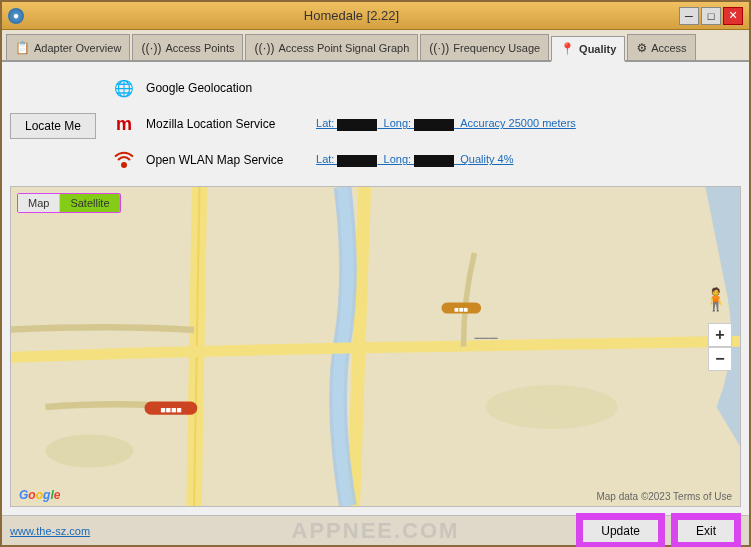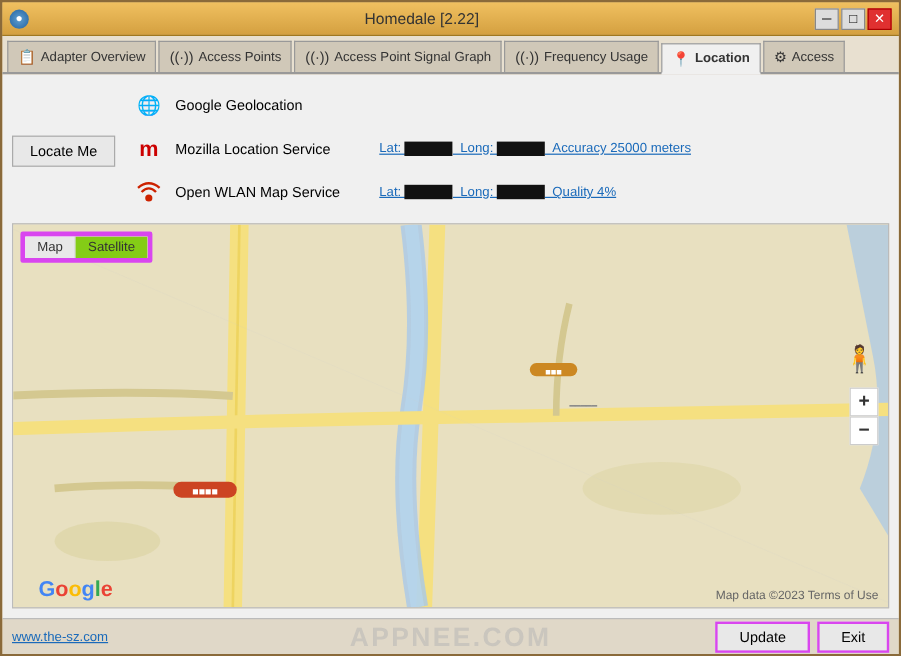--- a/index.html
+++ b/index.html
@@ -164,21 +164,21 @@
       background: #e8e0c8;
     }
     .map-tabs {
       position: absolute;
       top: 6px;
       left: 6px;
       display: flex;
       gap: 0;
       z-index: 10;
       background: white;
-      border: 4px solid #d946ef;
+      border: 1px solid #d946ef;
       border-radius: 2px;
       overflow: hidden;
     }
     .map-tab {
       padding: 3px 10px;
       font-size: 11px;
       cursor: pointer;
       background: #84cc16;
       color: #333;
     }
@@ -226,24 +226,25 @@
     .map-attribution {
       position: absolute;
       bottom: 4px;
       right: 8px;
       font-size: 10px;
       color: #666;
     }
     .google-logo {
       position: absolute;
       bottom: 4px;
-      left: 21px;
-      font-size: 18px;
+      left: 8px;
+      font-size: 12px;
       font-weight: bold;
       color: #4285f4;
+      font-style: italic;
     }
     .google-logo span:nth-child(2) { color: #ea4335; }
     .google-logo span:nth-child(3) { color: #fbbc05; }
     .google-logo span:nth-child(4) { color: #4285f4; }
     .google-logo span:nth-child(5) { color: #34a853; }
     .google-logo span:nth-child(6) { color: #ea4335; }
     .status-bar {
       background: #e0d8c8;
       height: 30px;
       display: flex;
@@ -268,21 +269,21 @@
       pointer-events: none;
       letter-spacing: 2px;
     }
     .status-buttons {
       display: flex;
       gap: 6px;
     }
     .action-btn {
       padding: 4px 18px;
       background: #e8e8e8;
-      border: 2px solid #d946ef;
+      border: 7px solid #d946ef;
       cursor: pointer;
       font-size: 12px;
     }
   </style>
 </head>
 <body>
 
 <div class="window">
 
   <div class="title-bar">
@@ -307,21 +308,21 @@
     <div class="tab">
       <span class="tab-icon">((·))</span>
       <span>Access Point Signal Graph</span>
     </div>
     <div class="tab">
       <span class="tab-icon">((·))</span>
       <span>Frequency Usage</span>
     </div>
     <div class="tab active">
       <span class="tab-icon">📍</span>
-      <span>Location</span>
+      <span>Quality</span>
     </div>
     <div class="tab">
       <span class="tab-icon">⚙</span>
       <span>Access</span>
     </div>
   </div>
 
   <div class="content-area">
     <div class="location-services">
       <div class="locate-row">

